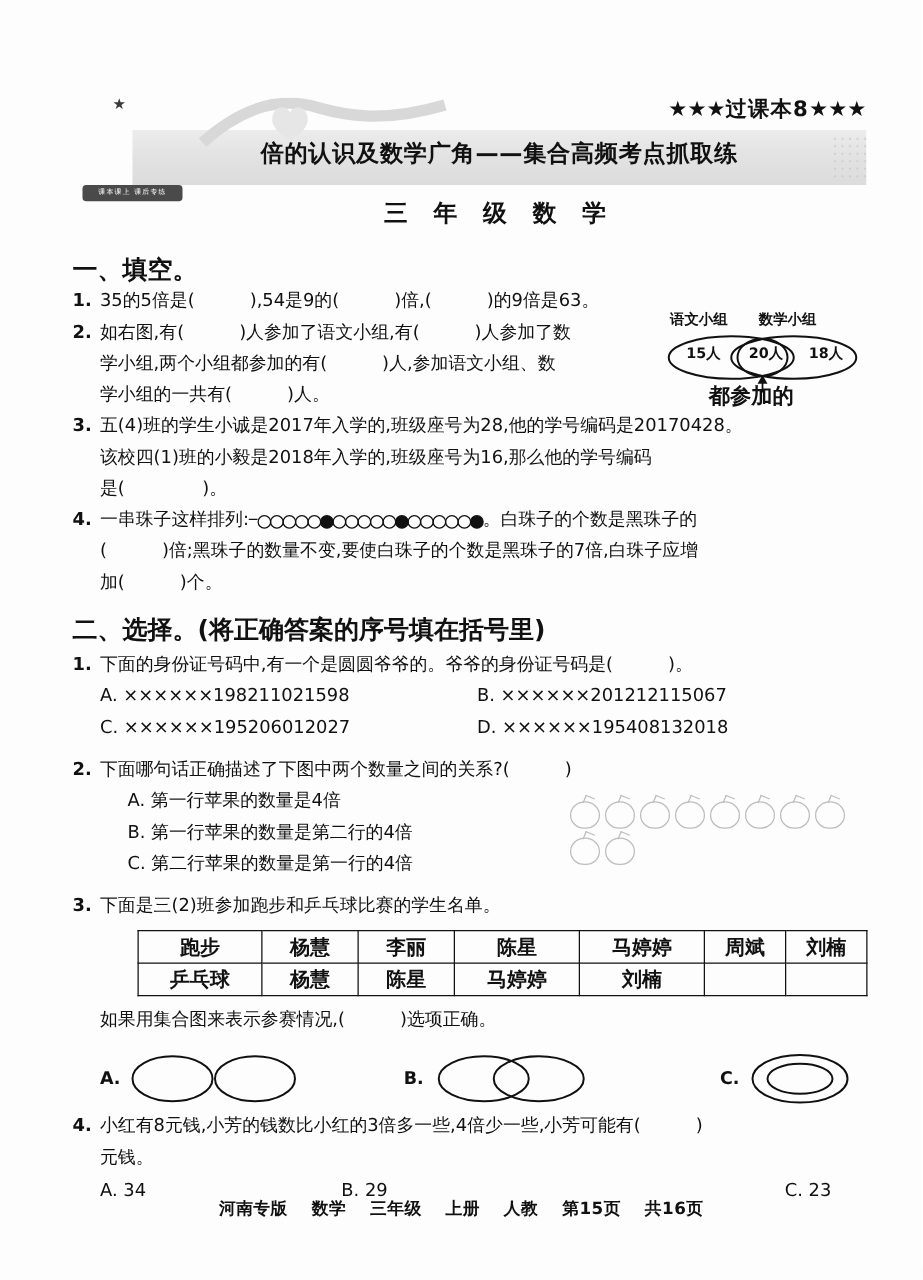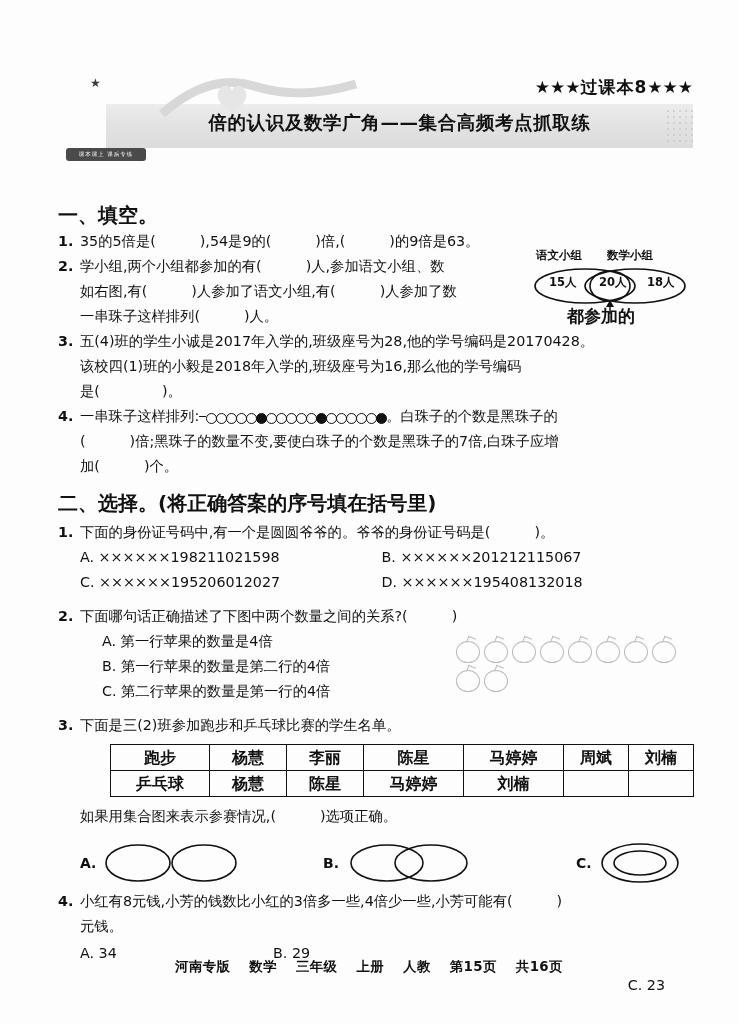--- a/index.html
+++ b/index.html
@@ -333,20 +333,21 @@
     <div class="logo">
       <div class="logo-star">★</div>
       <div class="logo-banner">课本课上 课后专练</div>
     </div>
 
     <div class="title-top">
       <span class="stars">★★★</span><span>过课本8</span><span class="stars">★★★</span>
     </div>
 
     <div class="title-main">倍的认识及数学广角——集合高频考点抓取练</div>
+    <div class="title-grade">三 年 级 数 学</div>
   </div>
 
   <div class="venn-fill">
     <div class="lbl a">语文小组</div>
     <div class="lbl b">数学小组</div>
     <svg width="165" height="56" style="position:absolute;left:0;top:16px;">
       <ellipse cx="52" cy="22" rx="50" ry="17" fill="none" stroke="#111" stroke-width="1.6"></ellipse>
       <ellipse cx="102" cy="22" rx="50" ry="17" fill="none" stroke="#111" stroke-width="1.6"></ellipse>
       <ellipse cx="77" cy="22" rx="20" ry="15" fill="none" stroke="#111" stroke-width="1.6"></ellipse>
       <path d="M77 37 L77 50" stroke="#111" stroke-width="1.4" fill="none"></path>
@@ -367,23 +368,23 @@
 
     <div class="sec-head">一、填空。</div>
 
     <div class="q">
       <span class="q-num">1.</span>
       <span class="line"><span>35的5倍是(</span><span class="blank"></span><span>),54是9的(</span><span class="blank"></span><span>)倍,(</span><span class="blank"></span><span>)的9倍是63。</span></span>
     </div>
 
     <div class="q">
       <span class="q-num">2.</span>
+      <div class="line"><span>如右图,有(</span><span class="blank"></span><span>)人参加了语文小组,有(</span><span class="blank"></span><span>)人参加了数</span></div>
       <div class="line"><span>学小组,两个小组都参加的有(</span><span class="blank"></span><span>)人,参加语文小组、数</span></div>
-      <div class="line"><span>如右图,有(</span><span class="blank"></span><span>)人参加了语文小组,有(</span><span class="blank"></span><span>)人参加了数</span></div>
-      <div class="line"><span>一串珠子这样排列(</span><span class="blank"></span><span>)人。</span></div>
+      <div class="line"><span>学小组的一共有(</span><span class="blank"></span><span>)人。</span></div>
     </div>
 
     <div class="q">
       <span class="q-num">3.</span>
       <div class="line">五(4)班的学生小诚是2017年入学的,班级座号为28,他的学号编码是20170428。</div>
       <div class="line">该校四(1)班的小毅是2018年入学的,班级座号为16,那么他的学号编码</div>
       <div class="line"><span>是(</span><span class="blank-lg"></span><span>)。</span></div>
     </div>
 
     <div class="q">
@@ -471,21 +472,21 @@
     </div>
 
     <div class="q" style="margin-top:2px;">
       <span class="q-num">4.</span>
       <div class="line"><span>小红有8元钱,小芳的钱数比小红的3倍多一些,4倍少一些,小芳可能有(</span><span class="blank"></span><span>)</span></div>
       <div class="line">元钱。</div>
     </div>
     <div class="opts-2col" style="margin-top:2px;">
       <div style="width:33%;">A. 34</div>
       <div style="width:34%;">B. 29</div>
-      <div style="width:33%;text-align:right;padding-right:18px;margin-top:32px;">C. 23</div>
+      <div style="width:33%;text-align:right;padding-right:18px;">C. 23</div>
     </div>
   </div>
 
   <div class="footer">
     <span>河南专版</span>
     <span>数学</span>
     <span>三年级</span>
     <span>上册</span>
     <span>人教</span>
     <span>第15页</span>

